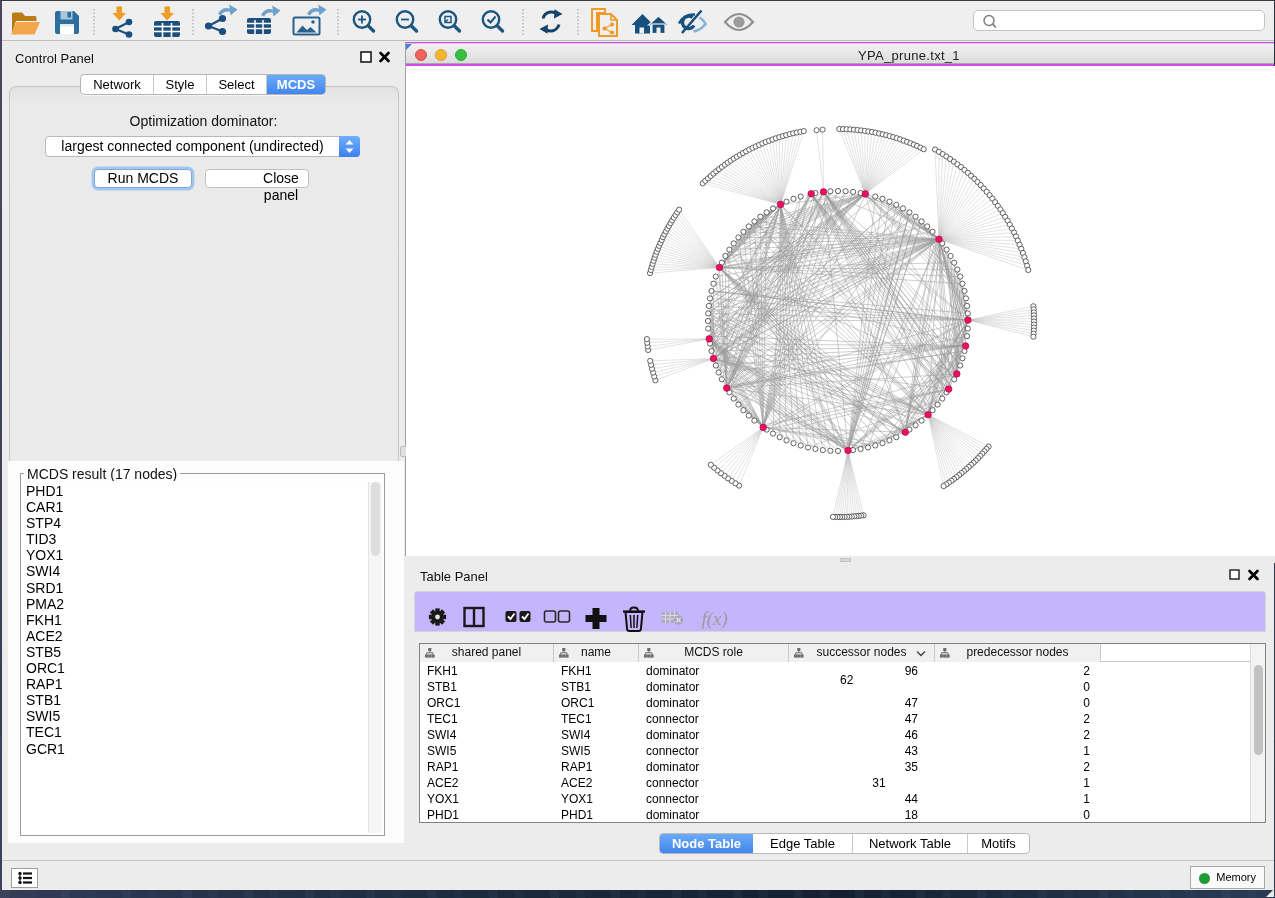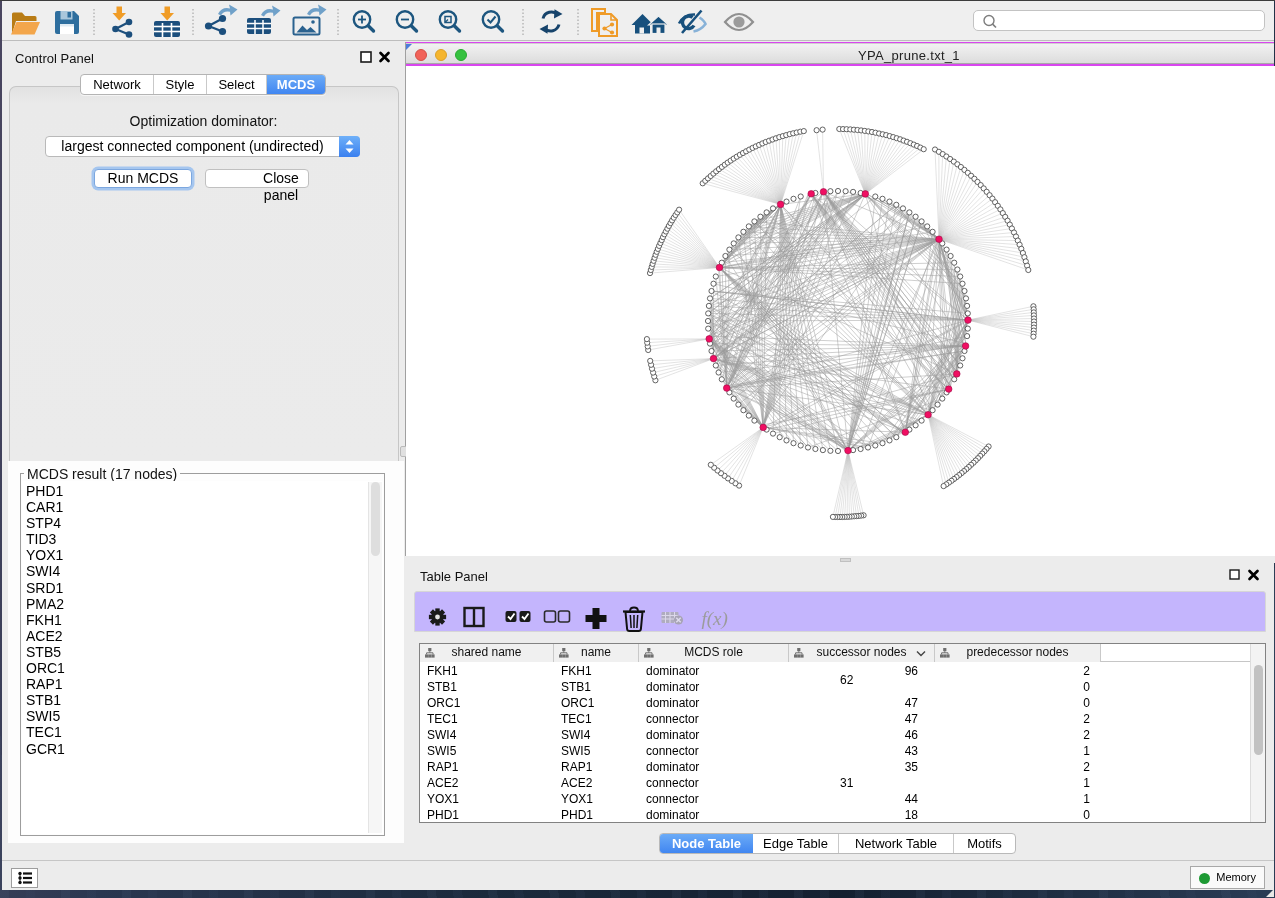--- a/index.html
+++ b/index.html
@@ -1245,21 +1245,21 @@
         <path d="M262.8,17.8 L267.2,22.2 M267.2,17.8 L262.8,22.2" stroke="#e9e9e9" stroke-width="1.4"></path>
       </g>
 
       <text x="288" y="25" font-family="Liberation Serif, serif" font-style="italic" font-size="19" fill="#9b9b9b">f(x)</text>
     </g>
       </svg>
   </div>
   <div id="tbl">
     <div id="thead">
         <div style="position:absolute;left:0;top:0;width:681px;height:18px;background:#f0f0f0"></div>
-      <div class="th" style="left:0;width:134px">shared name</div>
+      <div class="th" style="left:0;width:134px">shared panel</div>
       <div class="th" style="left:134px;width:85px">name</div>
       <div class="th" style="left:219px;width:150px">MCDS role</div>
       <div class="th" style="left:369px;width:146px">successor nodes</div>
       <div class="th" style="left:515px;width:166px">predecessor nodes</div>
       <svg width="845" height="18" viewBox="0 0 845 18" style="position:absolute;left:0;top:0">
         <g fill="#6e6e6e">
           <g transform="translate(5,4)">
               <rect x="3.2" y="0" width="3.2" height="3.2"></rect>
               <rect x="0" y="6.4" width="3.2" height="3.2"></rect>
               <rect x="3.2" y="6.4" width="3.2" height="3.2"></rect>
@@ -1329,39 +1329,39 @@
 <div class="td" style="left:420px;top:99px;width:78px;text-align:right">43</div>
 <div class="td" style="left:590px;top:99px;width:80px;text-align:right">1</div>
 <div class="td" style="left:7px;top:115px">RAP1</div>
 <div class="td" style="left:141px;top:115px">RAP1</div>
 <div class="td" style="left:226px;top:115px">dominator</div>
 <div class="td" style="left:420px;top:115px;width:78px;text-align:right">35</div>
 <div class="td" style="left:590px;top:115px;width:80px;text-align:right">2</div>
 <div class="td" style="left:7px;top:131px">ACE2</div>
 <div class="td" style="left:141px;top:131px">ACE2</div>
 <div class="td" style="left:226px;top:131px">connector</div>
-<div class="td" style="left:420px;top:131px;width:78px;text-align:left">31</div>
+<div class="td" style="left:420px;top:131px;width:78px;text-align:center">31</div>
 <div class="td" style="left:590px;top:131px;width:80px;text-align:right">1</div>
 <div class="td" style="left:7px;top:147px">YOX1</div>
 <div class="td" style="left:141px;top:147px">YOX1</div>
 <div class="td" style="left:226px;top:147px">connector</div>
 <div class="td" style="left:420px;top:147px;width:78px;text-align:right">44</div>
 <div class="td" style="left:590px;top:147px;width:80px;text-align:right">1</div>
 <div class="td" style="left:7px;top:163px">PHD1</div>
 <div class="td" style="left:141px;top:163px">PHD1</div>
 <div class="td" style="left:226px;top:163px">dominator</div>
 <div class="td" style="left:420px;top:163px;width:78px;text-align:right">18</div>
 <div class="td" style="left:590px;top:163px;width:80px;text-align:right">0</div>
     <div id="tscroll">
         <div id="tthumb"></div>
       </div>
   </div>
   <div id="btabs">
     <div class="seg sel" style="width:93px">Node Table</div>
-    <div class="seg" style="width:86px">Edge Table</div>
+    <div class="seg" style="width:100px">Edge Table</div>
     <div class="seg" style="width:115px">Network Table</div>
     <div class="seg" style="width:61px">Motifs</div>
   </div>
 </div>
 <div id="statusbar" class="abs">
   <div id="sb-icon">
     <svg width="25" height="18" viewBox="0 0 25 18">
       <g fill="#111">
         <circle cx="8" cy="4.5" r="1.7"></circle>
           <circle cx="8" cy="9" r="1.7"></circle>

